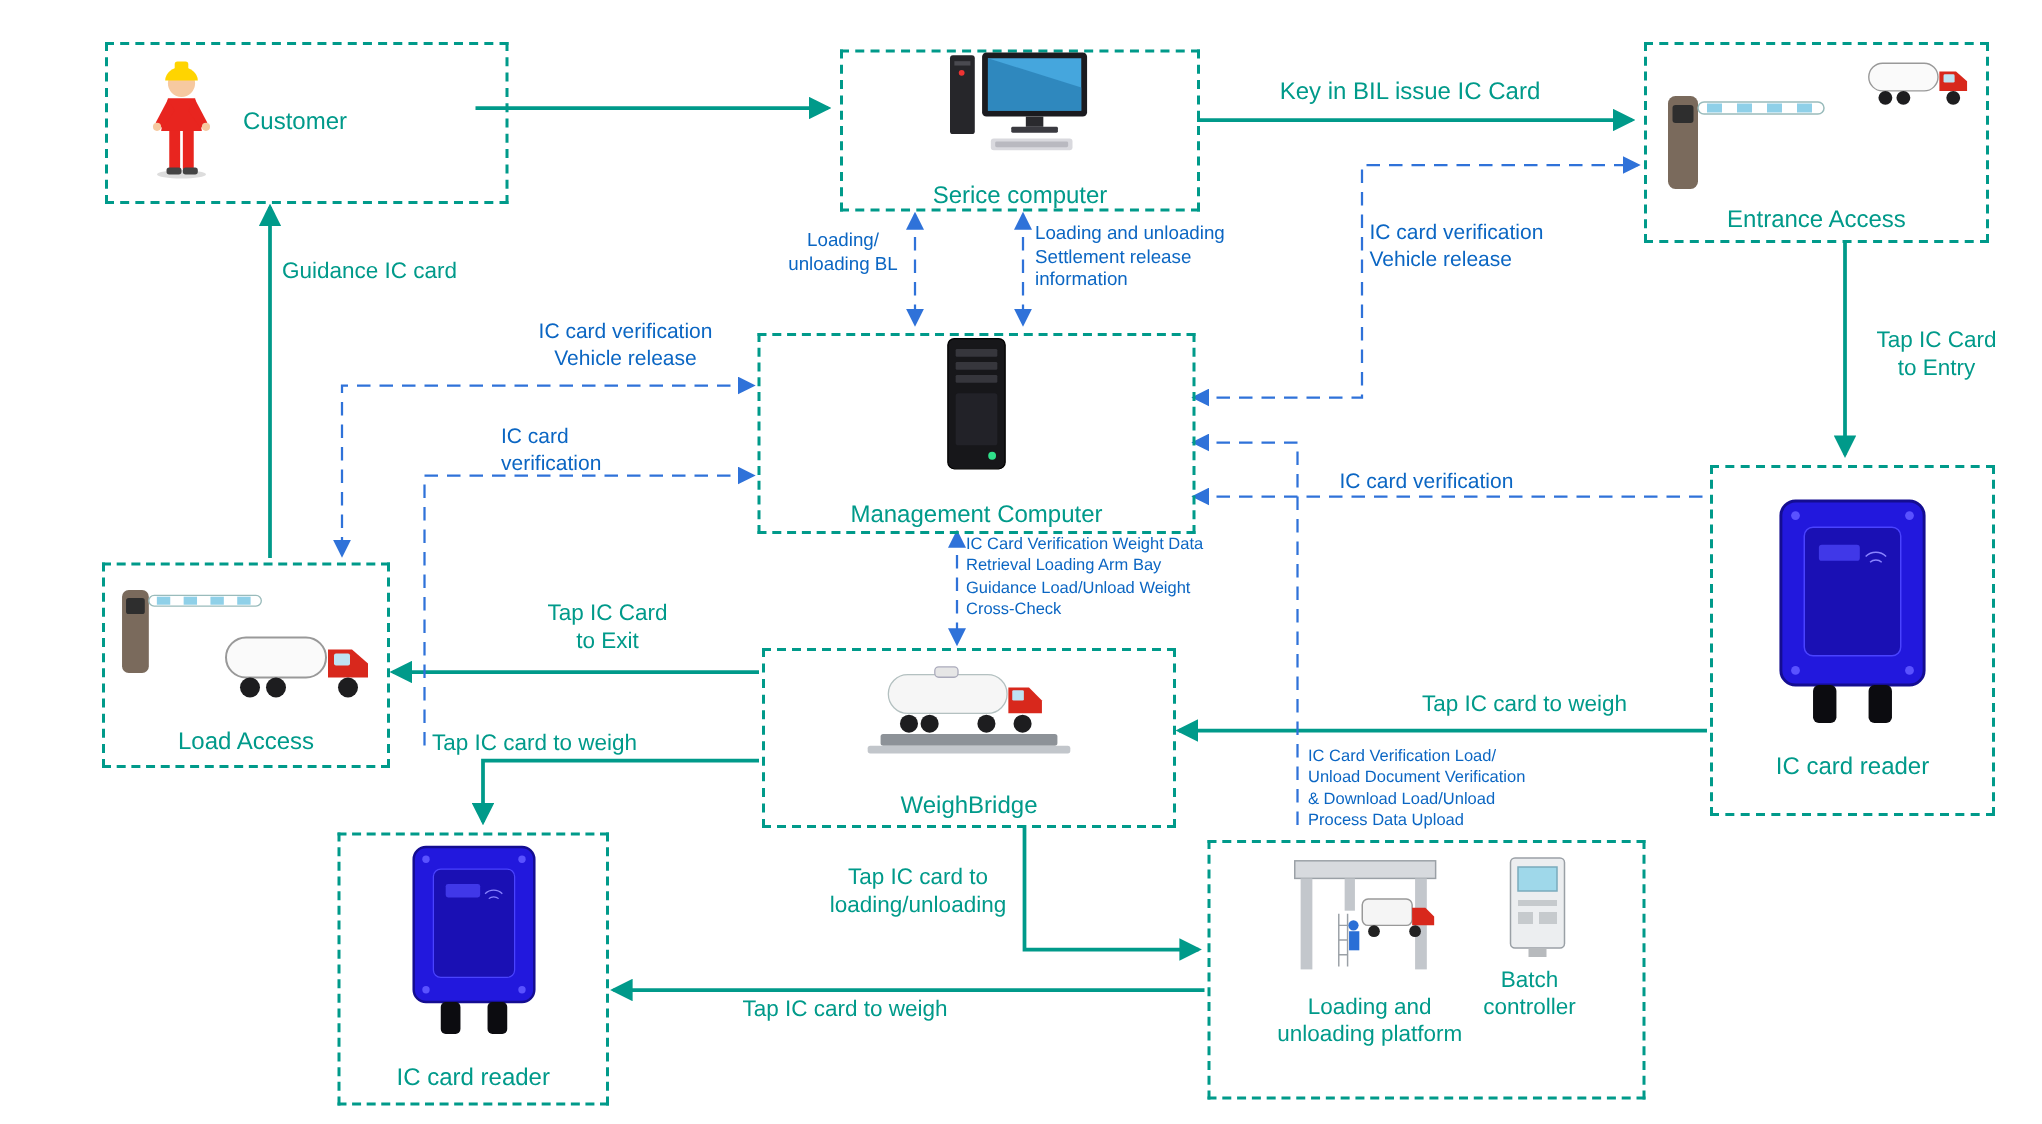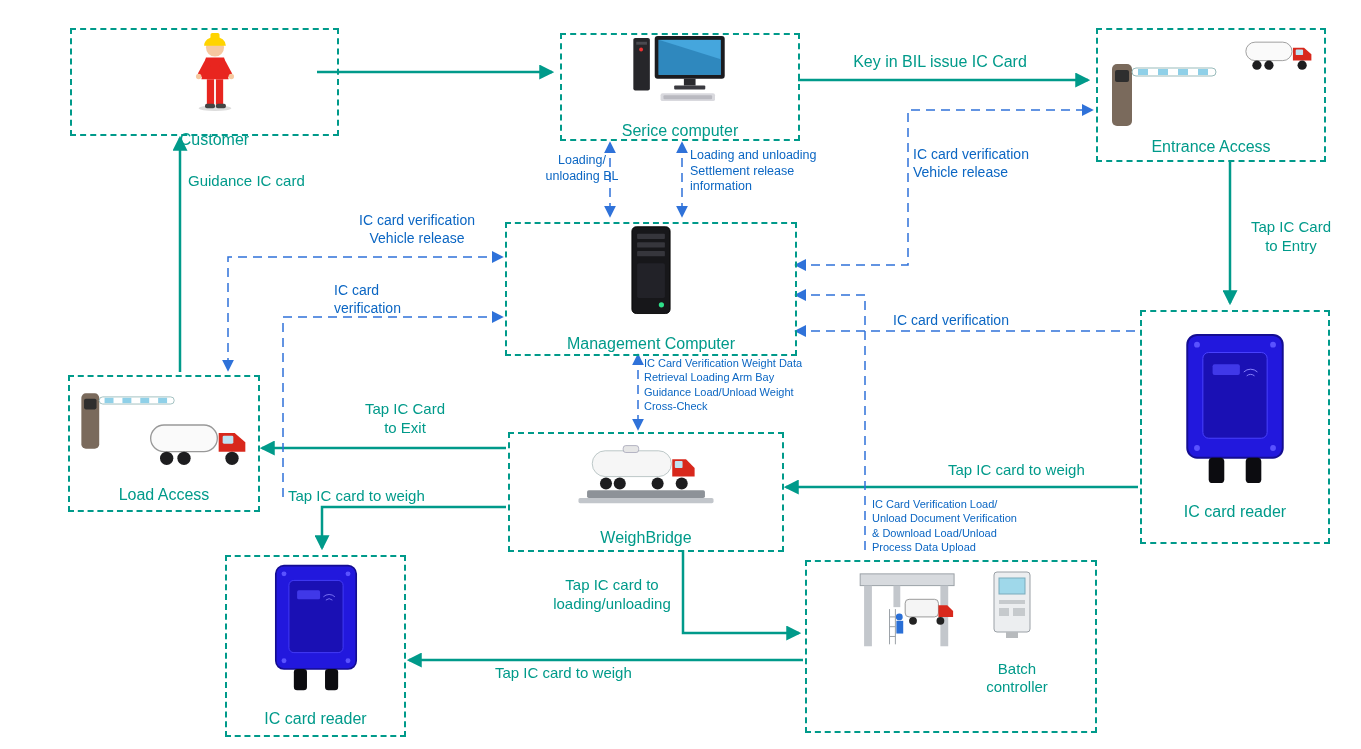--- a/index.html
+++ b/index.html
@@ -5,31 +5,31 @@
   :root{
     --teal:#009a8a;
     --blue:#0b66c3;
     --blueline:#2f72d9;
   }
   html,body{margin:0;padding:0;background:#fff}
   .canvas{position:relative;width:1361px;height:749px;font-family:"Liberation Sans",sans-serif;background:#fff;overflow:hidden}
   svg.arrow-layer{position:absolute;left:0;top:0;width:1361px;height:749px;pointer-events:none}
   .node{position:absolute;border:2px dashed var(--teal);background:transparent}
   .col{display:flex;flex-direction:column;align-items:center;justify-content:center;gap:13px}
-  .rowbox{display:flex;flex-direction:column;align-items:center;gap:12px;padding-left:20px}
+  .rowbox{display:flex;align-items:center;gap:12px;padding-left:20px}
   .nlabel{color:var(--teal);font-size:16px;line-height:1.2;text-align:center;white-space:pre-line}
   .flabel{position:absolute;white-space:pre-line;line-height:1.25}
   .t15{color:var(--teal);font-size:15px}
   .t16{color:var(--teal);font-size:16px}
   .b14{color:var(--blue);font-size:14px}
   .b12{color:var(--blue);font-size:12.5px}
   .b10{color:var(--blue);font-size:11px;line-height:1.3}
   .ctr{text-align:center}
   .abs{position:absolute}
-  .grp{display:flex;flex-direction:column;align-items:flex-start;gap:16px}
+  .grp{display:flex;flex-direction:column;align-items:flex-end;gap:0}
 </style>
 </head>
 <body>
 
 <div class="canvas">
 
   <svg class="arrow-layer" viewBox="0 0 1361 749">
     <defs>
       <marker id="mt" viewBox="0 0 10 10" refX="8.5" refY="5" markerWidth="6" markerHeight="6" orient="auto-start-reverse">
         <path d="M0 0 L10 5 L0 10 z" fill="#009a8a"></path>
@@ -230,20 +230,22 @@
           <rect x="40" y="18" width="7" height="22" fill="#c3c7cc"></rect>
           <rect x="52" y="32" width="34" height="18" rx="4" fill="#f5f5f5" stroke="#999"></rect>
           <path d="M86 50 v-12 h9 l6 6 v6 z" fill="#d8281c"></path>
           <circle cx="60" cy="54" r="4" fill="#222"></circle>
             <circle cx="88" cy="54" r="4" fill="#222"></circle>
           <circle cx="46" cy="50" r="3.5" fill="#2a6fd6"></circle>
           <rect x="43" y="54" width="7" height="13" fill="#2a6fd6"></rect>
           <path d="M36 42 v36 M42 42 v36 M36 50 h6 M36 60 h6 M36 70 h6" stroke="#9aa0a6" fill="none"></path>
         </svg>
       </span>
+      <span class="nlabel" style="font-size:15px">Loading and
+unloading platform</span>
     </span>
     <span class="grp">
       <span>
         <svg width="52" height="72" viewBox="0 0 52 72">
           <rect x="8" y="4" width="36" height="60" rx="3" fill="#eceef0" stroke="#9aa0a6"></rect>
           <rect x="13" y="10" width="26" height="16" fill="#9fd8ea" stroke="#7aabbc"></rect>
           <rect x="13" y="32" width="26" height="4" fill="#c6cacd"></rect>
           <rect x="13" y="40" width="10" height="8" fill="#c6cacd"></rect>
           <rect x="27" y="40" width="12" height="8" fill="#c6cacd"></rect>
           <rect x="20" y="64" width="12" height="6" fill="#b7babd"></rect>
@@ -251,21 +253,21 @@
       </span>
       <span class="nlabel" style="font-size:15px">Batch
 controller</span>
     </span>
   </div>
 
   <div class="flabel t16 ctr" style="left:815px;top:52px;width:250px">Key in BIL issue IC Card</div>
 
   <div class="flabel t15" style="left:188px;top:172px">Guidance IC card</div>
 
-  <div class="flabel b12 ctr" style="left:536px;top:153px;width:92px">Loading/
+  <div class="flabel b12 ctr" style="left:516px;top:153px;width:92px">Loading/
 unloading BL</div>
 
   <div class="flabel b12" style="left:690px;top:148px">Loading and unloading
 Settlement release
 information</div>
 
   <div class="flabel b14" style="left:913px;top:146px">IC card verification
 Vehicle release</div>
 
   <div class="flabel b14 ctr" style="left:342px;top:212px;width:150px">IC card verification

